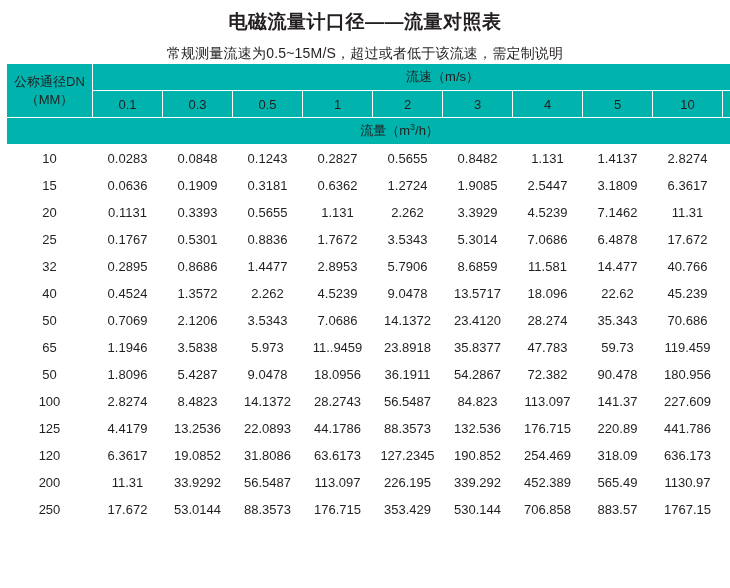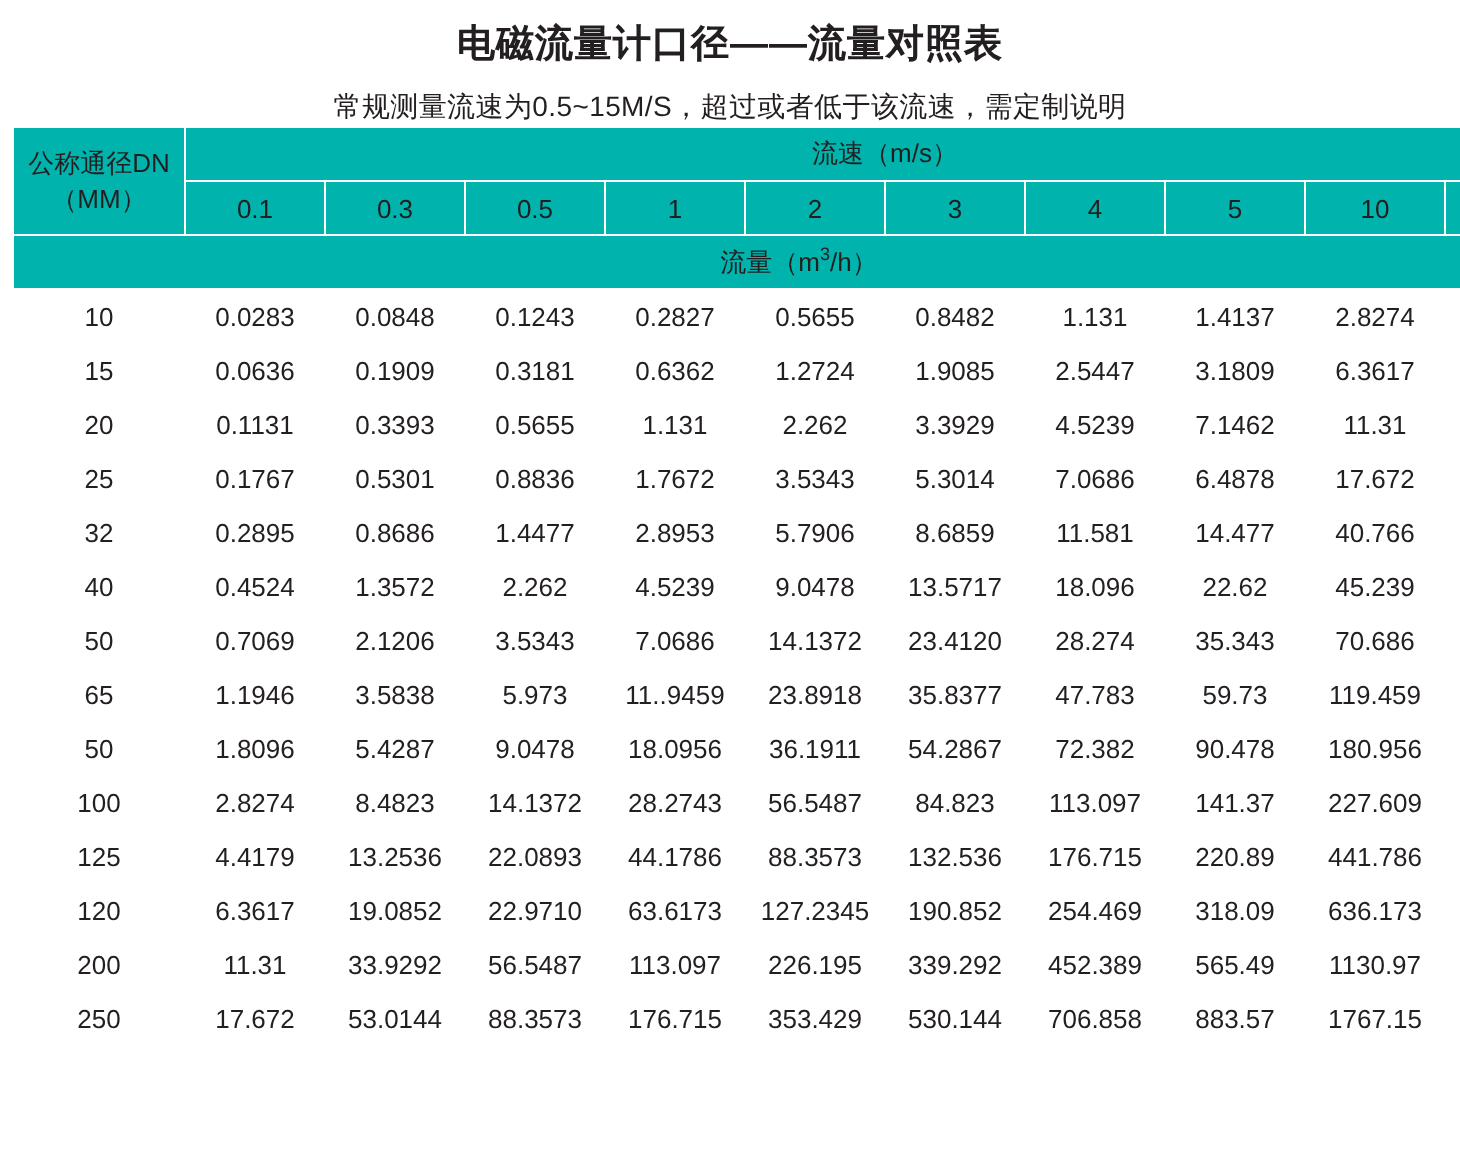--- a/index.html
+++ b/index.html
@@ -278,21 +278,21 @@
           <td>132.536</td>
           <td>176.715</td>
           <td>220.89</td>
           <td>441.786</td>
           <td>662.68</td>
         </tr>
         <tr>
           <td class="dn">120</td>
           <td>6.3617</td>
           <td>19.0852</td>
-          <td>22.9710</td>
+          <td>31.8086</td>
           <td>63.6173</td>
           <td>127.2345</td>
           <td>190.852</td>
           <td>254.469</td>
           <td>318.09</td>
           <td>636.173</td>
           <td>954.26</td>
         </tr>
         <tr>
           <td class="dn">200</td>

